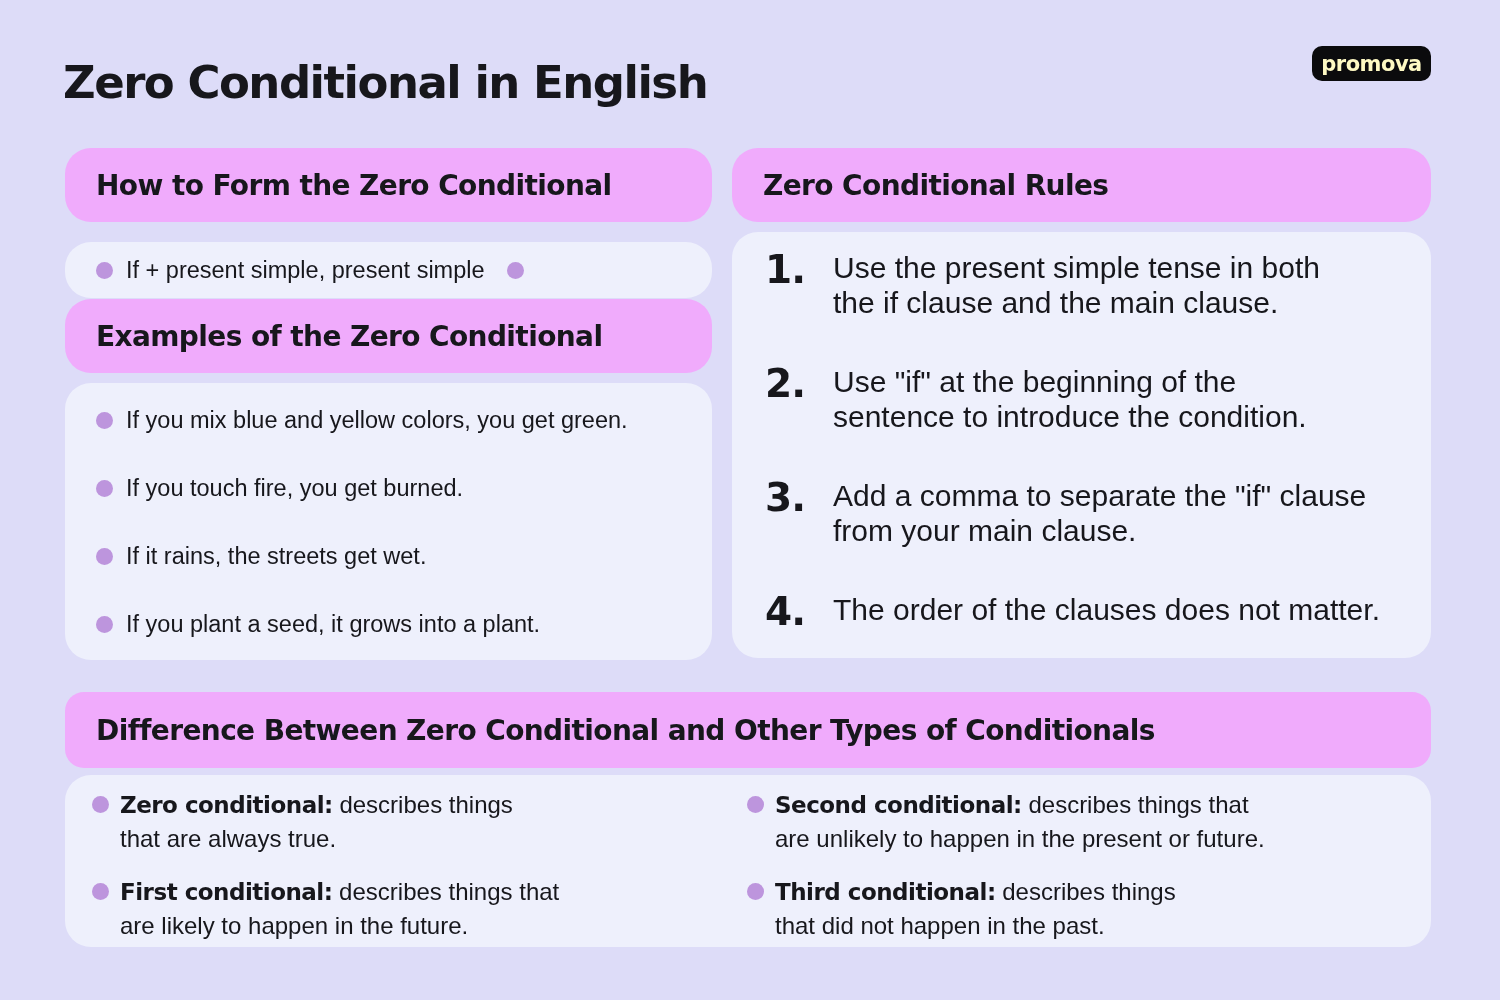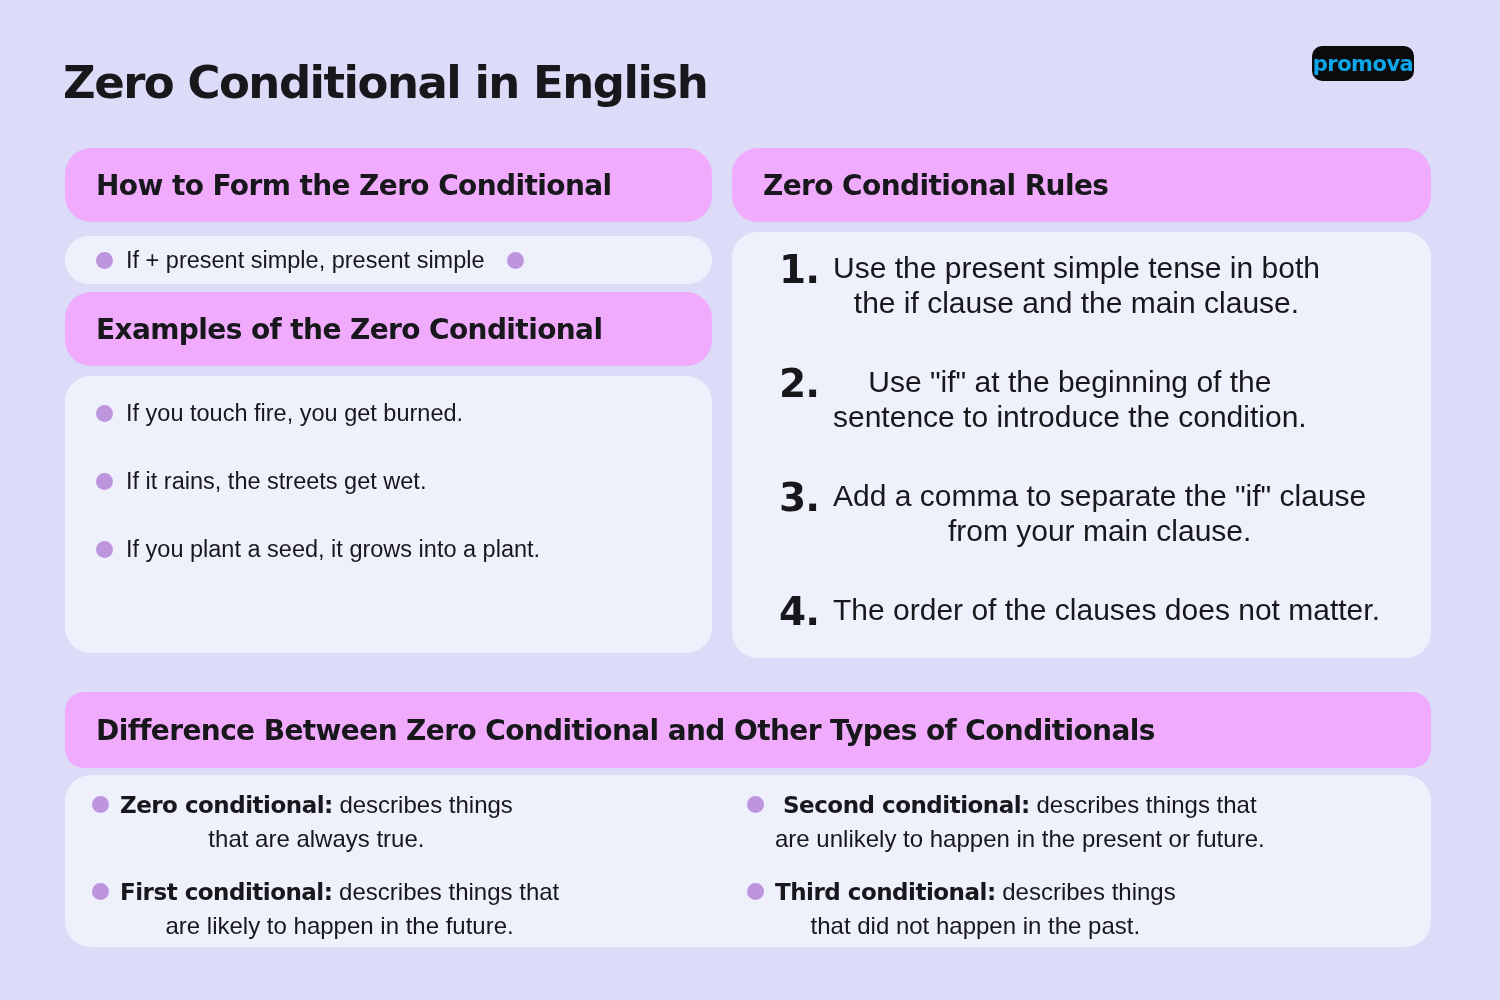--- a/index.html
+++ b/index.html
@@ -5,43 +5,42 @@
   * { margin: 0; padding: 0; box-sizing: border-box; }
   body { background: #c8c8e8; }
   .canvas {
     position: relative;
     width: 1500px;
     height: 1000px;
     background: #dddcf8;
     font-family: "Liberation Sans", sans-serif;
     color: #17171c;
     overflow: hidden;
-    text-align: center;
   }
   .page-title {
     position: absolute;
     left: 63px;
     top: 56px;
     font-family: "DejaVu Sans", sans-serif;
     font-weight: 800;
     font-size: 45px;
     letter-spacing: -1.5px;
   }
   .logo {
     position: absolute;
     left: 1312px;
     top: 46px;
-    width: 102px;
+    width: 119px;
     height: 35px;
     background: #0b0b0d;
     border-radius: 10px;
     display: flex;
     align-items: center;
     justify-content: center;
-    color: #0ea5e9;
+    color: #fef9c3;
     font-family: "DejaVu Sans", sans-serif;
     font-weight: 700;
     font-size: 21px;
     letter-spacing: -0.5px;
   }
   .hdr {
     background: #f0abfc;
     border-radius: 26px;
     height: 74px;
     display: flex;
@@ -61,32 +60,32 @@
     height: 17px;
     border-radius: 50%;
     background: #bd95dd;
     flex: none;
   }
   .col-left { position: absolute; left: 65px; top: 148px; width: 647px; }
   .col-right { position: absolute; left: 732px; top: 148px; width: 699px; }
   .bottom-sec { position: absolute; left: 65px; top: 692px; width: 1366px; }
 
   .formula-row {
-    margin-top: 14px;
-    height: 48px;
+    margin-top: 20px;
+    height: 56px;
     background: #eef0fc;
     border-radius: 26px;
     display: flex;
     align-items: center;
     padding: 0 31px;
     gap: 13px;
     font-size: 23.5px;
   }
   .formula-row .dot-right { margin-left: 9px; }
-  .examples-hdr { margin-top: 8px; }
+  .examples-hdr { margin-top: 1px; }
   .examples-card {
     margin-top: 10px;
     height: 277px;
     padding: 21px 28px 21px 31px;
     display: flex;
     flex-direction: column;
     gap: 36px;
   }
   .example-item {
     display: flex;
@@ -159,20 +158,24 @@
       <span class="dot dot-right"></span>
     </div>
 
     <div class="hdr examples-hdr">
       <span>Examples of the Zero Conditional</span>
     </div>
 
     <div class="card examples-card">
       <div class="example-item">
         <span class="dot"></span>
+        <span>If you mix blue and yellow colors, you get green.</span>
+      </div>
+      <div class="example-item">
+        <span class="dot"></span>
         <span>If you touch fire, you get burned.</span>
       </div>
       <div class="example-item">
         <span class="dot"></span>
         <span>If it rains, the streets get wet.</span>
       </div>
       <div class="example-item">
         <span class="dot"></span>
         <span>If you plant a seed, it grows into a plant.</span>
       </div>

